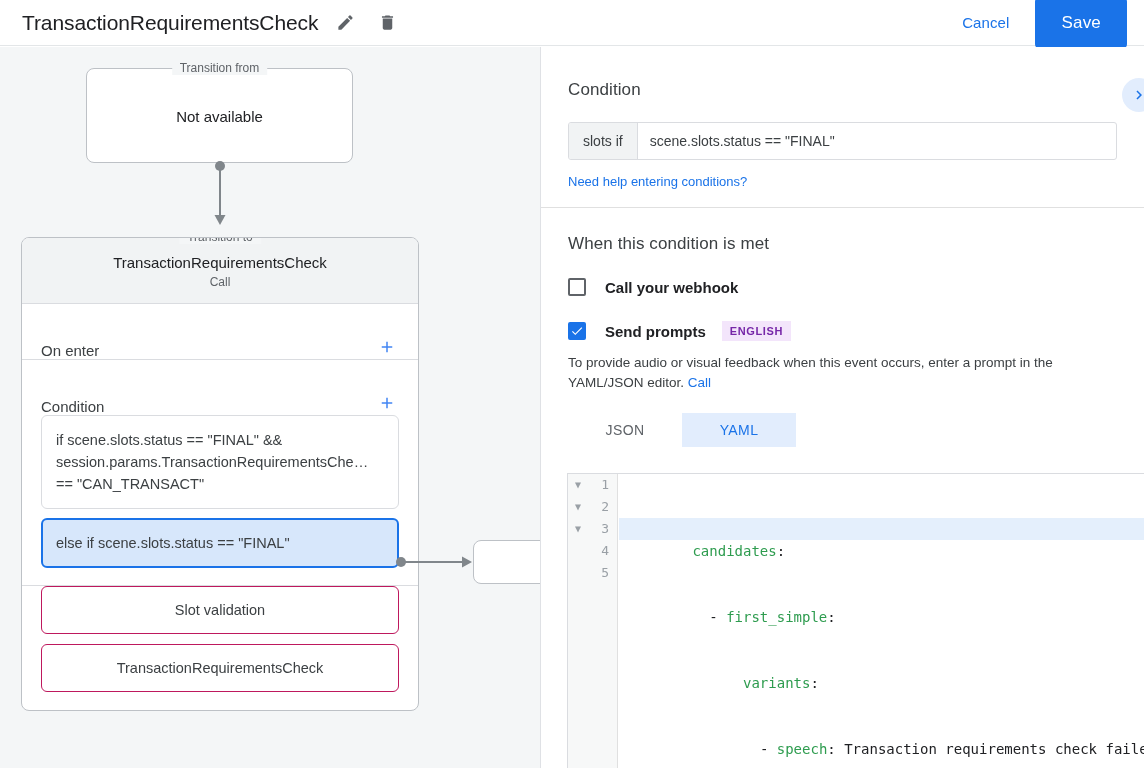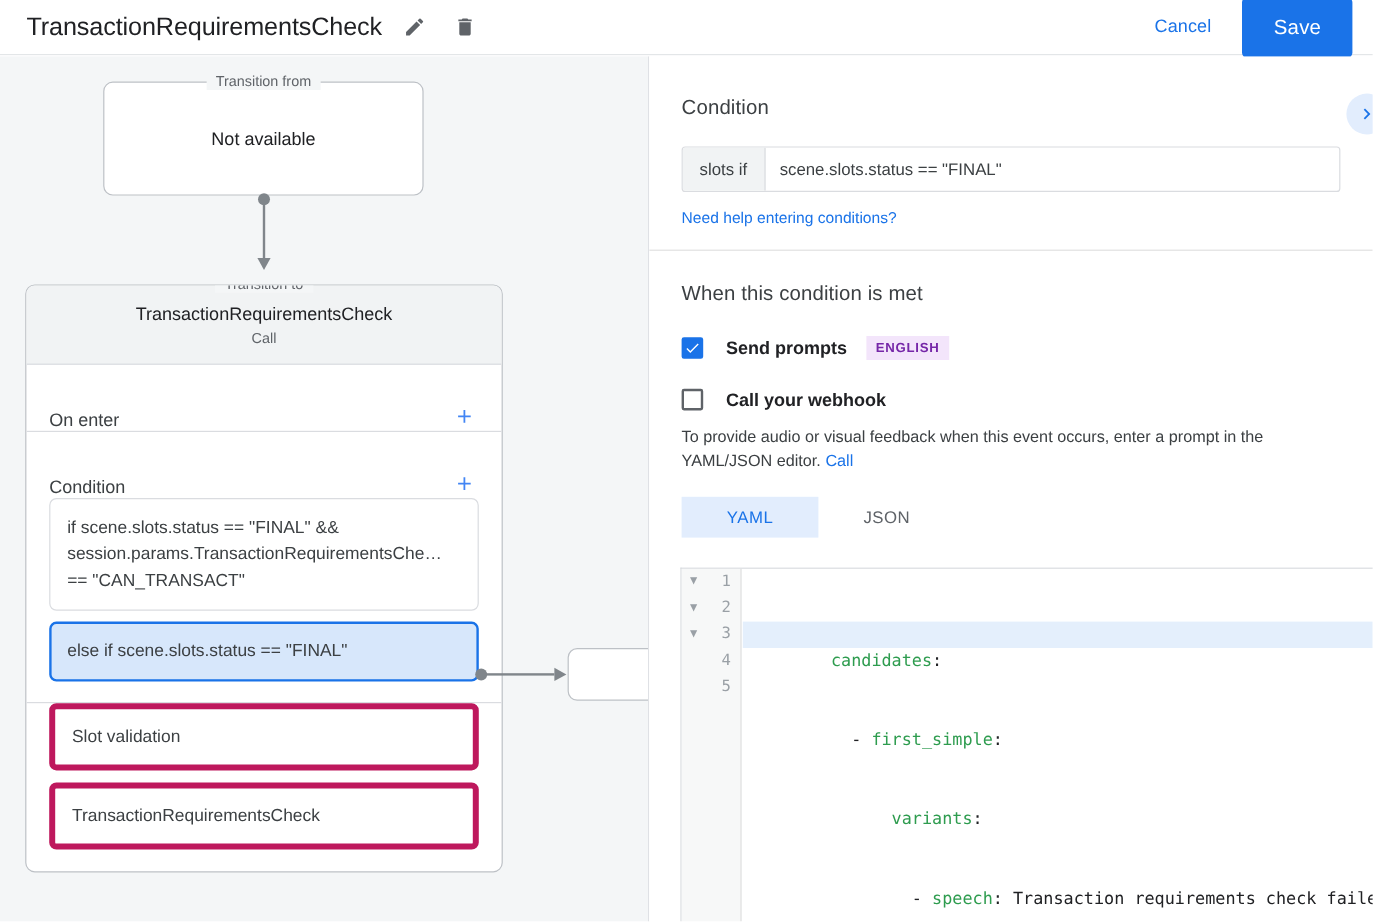--- a/index.html
+++ b/index.html
@@ -105,22 +105,22 @@
     border: 1px solid #dadce0; border-radius: 6px; background: #ffffff;
     padding: 13px 14px; font-size: 14.5px; color: #3c4043; line-height: 22px;
     margin-bottom: 9px; word-break: break-word;
   }
   .cond-item.selected {
     border: 2px solid #1a73e8; background: #d7e7fb; padding: 12px 13px;
   }
   .sect-body { padding-bottom: 8px; }
 
   .slot-item {
-    border: 5px solid #be185d; border-radius: 6px; background: #ffffff;
-    padding: 15px 14px; font-size: 14.5px; color: #3c4043; margin-bottom: 10px;
+    border: 1px solid #be185d; border-radius: 6px; background: #ffffff;
+    padding: 15px 14px; font-size: 14.5px; color: #3c4043; margin-bottom: 10px; text-align: center;
   }
 
   
   .stub-box {
     position: absolute; left: 473px; top: 540px; width: 120px; height: 44px;
     background: #ffffff; border: 1px solid #bdc1c6; border-radius: 8px;
   }
 
   
   .panel {
@@ -323,43 +323,43 @@
       </div>
 
       <a class="help-link">Need help entering conditions?</a>
     </div>
 
     <div class="panel-divider"></div>
 
     <div class="panel-sec">
       <div class="panel-h" style="padding-top:26px;">When this condition is met</div>
 
+      <div class="cb-row" style="margin-top:24px;">
+        <div class="checkbox"></div>
+        <div class="cb-label">Call your webhook</div>
+      </div>
+
       <div class="cb-row" style="margin-top:25px;">
         <div class="checkbox checked">
           <svg width="14" height="14" viewBox="0 0 24 24" fill="#ffffff">
             <path d="M9 16.17 4.83 12l-1.42 1.41L9 19 21 7l-1.41-1.41z"></path>
           </svg>
         </div>
         <div class="cb-label">Send prompts</div>
         <div class="lang-badge">ENGLISH</div>
       </div>
 
-      <div class="cb-row" style="margin-top:24px;">
-        <div class="checkbox"></div>
-        <div class="cb-label">Call your webhook</div>
-      </div>
-
       <div class="desc">
         <span>To provide audio or visual feedback when this event occurs, enter a prompt in the YAML/JSON editor.</span>
         <a>Call</a>
       </div>
 
       <div class="tabs">
+        <div class="tab">JSON</div>
         <div class="tab active">YAML</div>
-        <div class="tab">JSON</div>
       </div>
     </div>
   </div>
 
   <div class="editor">
     <div class="gutter">
       <div class="gut-line">
         <span class="fold">▼</span>
         <span>1</span>
       </div>

